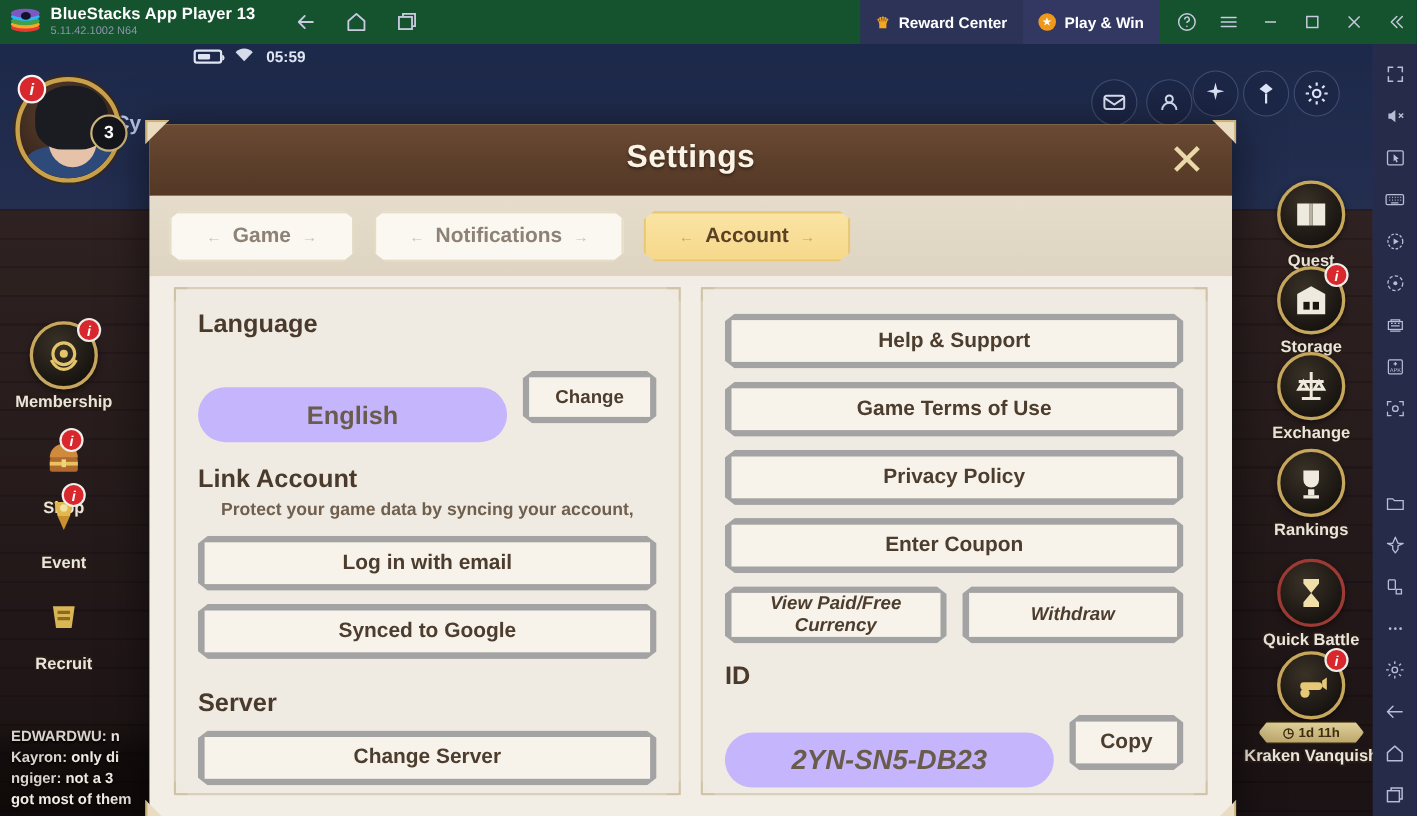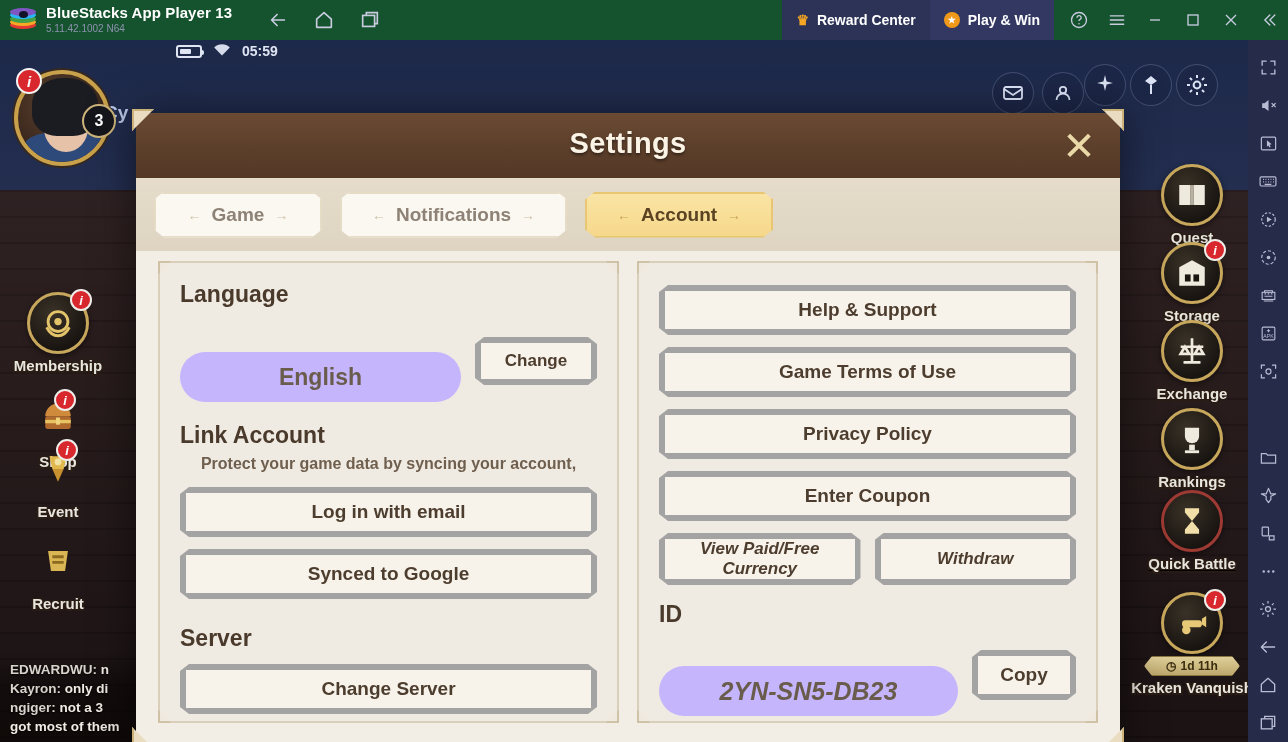--- a/index.html
+++ b/index.html
@@ -406,21 +406,21 @@
   <div class="side-item" style="left:1132px; top:368px;">
     <div class="side-ico">
       <svg viewBox="0 0 24 24" fill="#efeade">
           <path d="M7 4h10v6a5 5 0 0 1-10 0z"></path>
           <path d="M10 16h4v4h-4z"></path>
           <path d="M7 20h10v2H7z"></path>
         </svg>
     </div>
     <div class="side-lbl">Rankings</div>
   </div>
-  <div class="side-item" style="left:1120px; top:450px; width:144px;text-decoration:underline;">
+  <div class="side-item" style="left:1120px; top:468px; width:144px;">
     <div class="side-ico" style="border-color:#9d3a33;">
       <svg viewBox="0 0 24 24" fill="#f0dfa8">
           <path d="M7 3h10v3l-5 6 5 6v3H7v-3l5-6-5-6z"></path>
         </svg>
     </div>
     <div class="side-lbl">Quick Battle</div>
   </div>
   <div class="side-item" style="left:1120px; top:552px; width:144px;">
     <div class="side-ico">
       <svg viewBox="0 0 24 24" fill="#e6c877">

